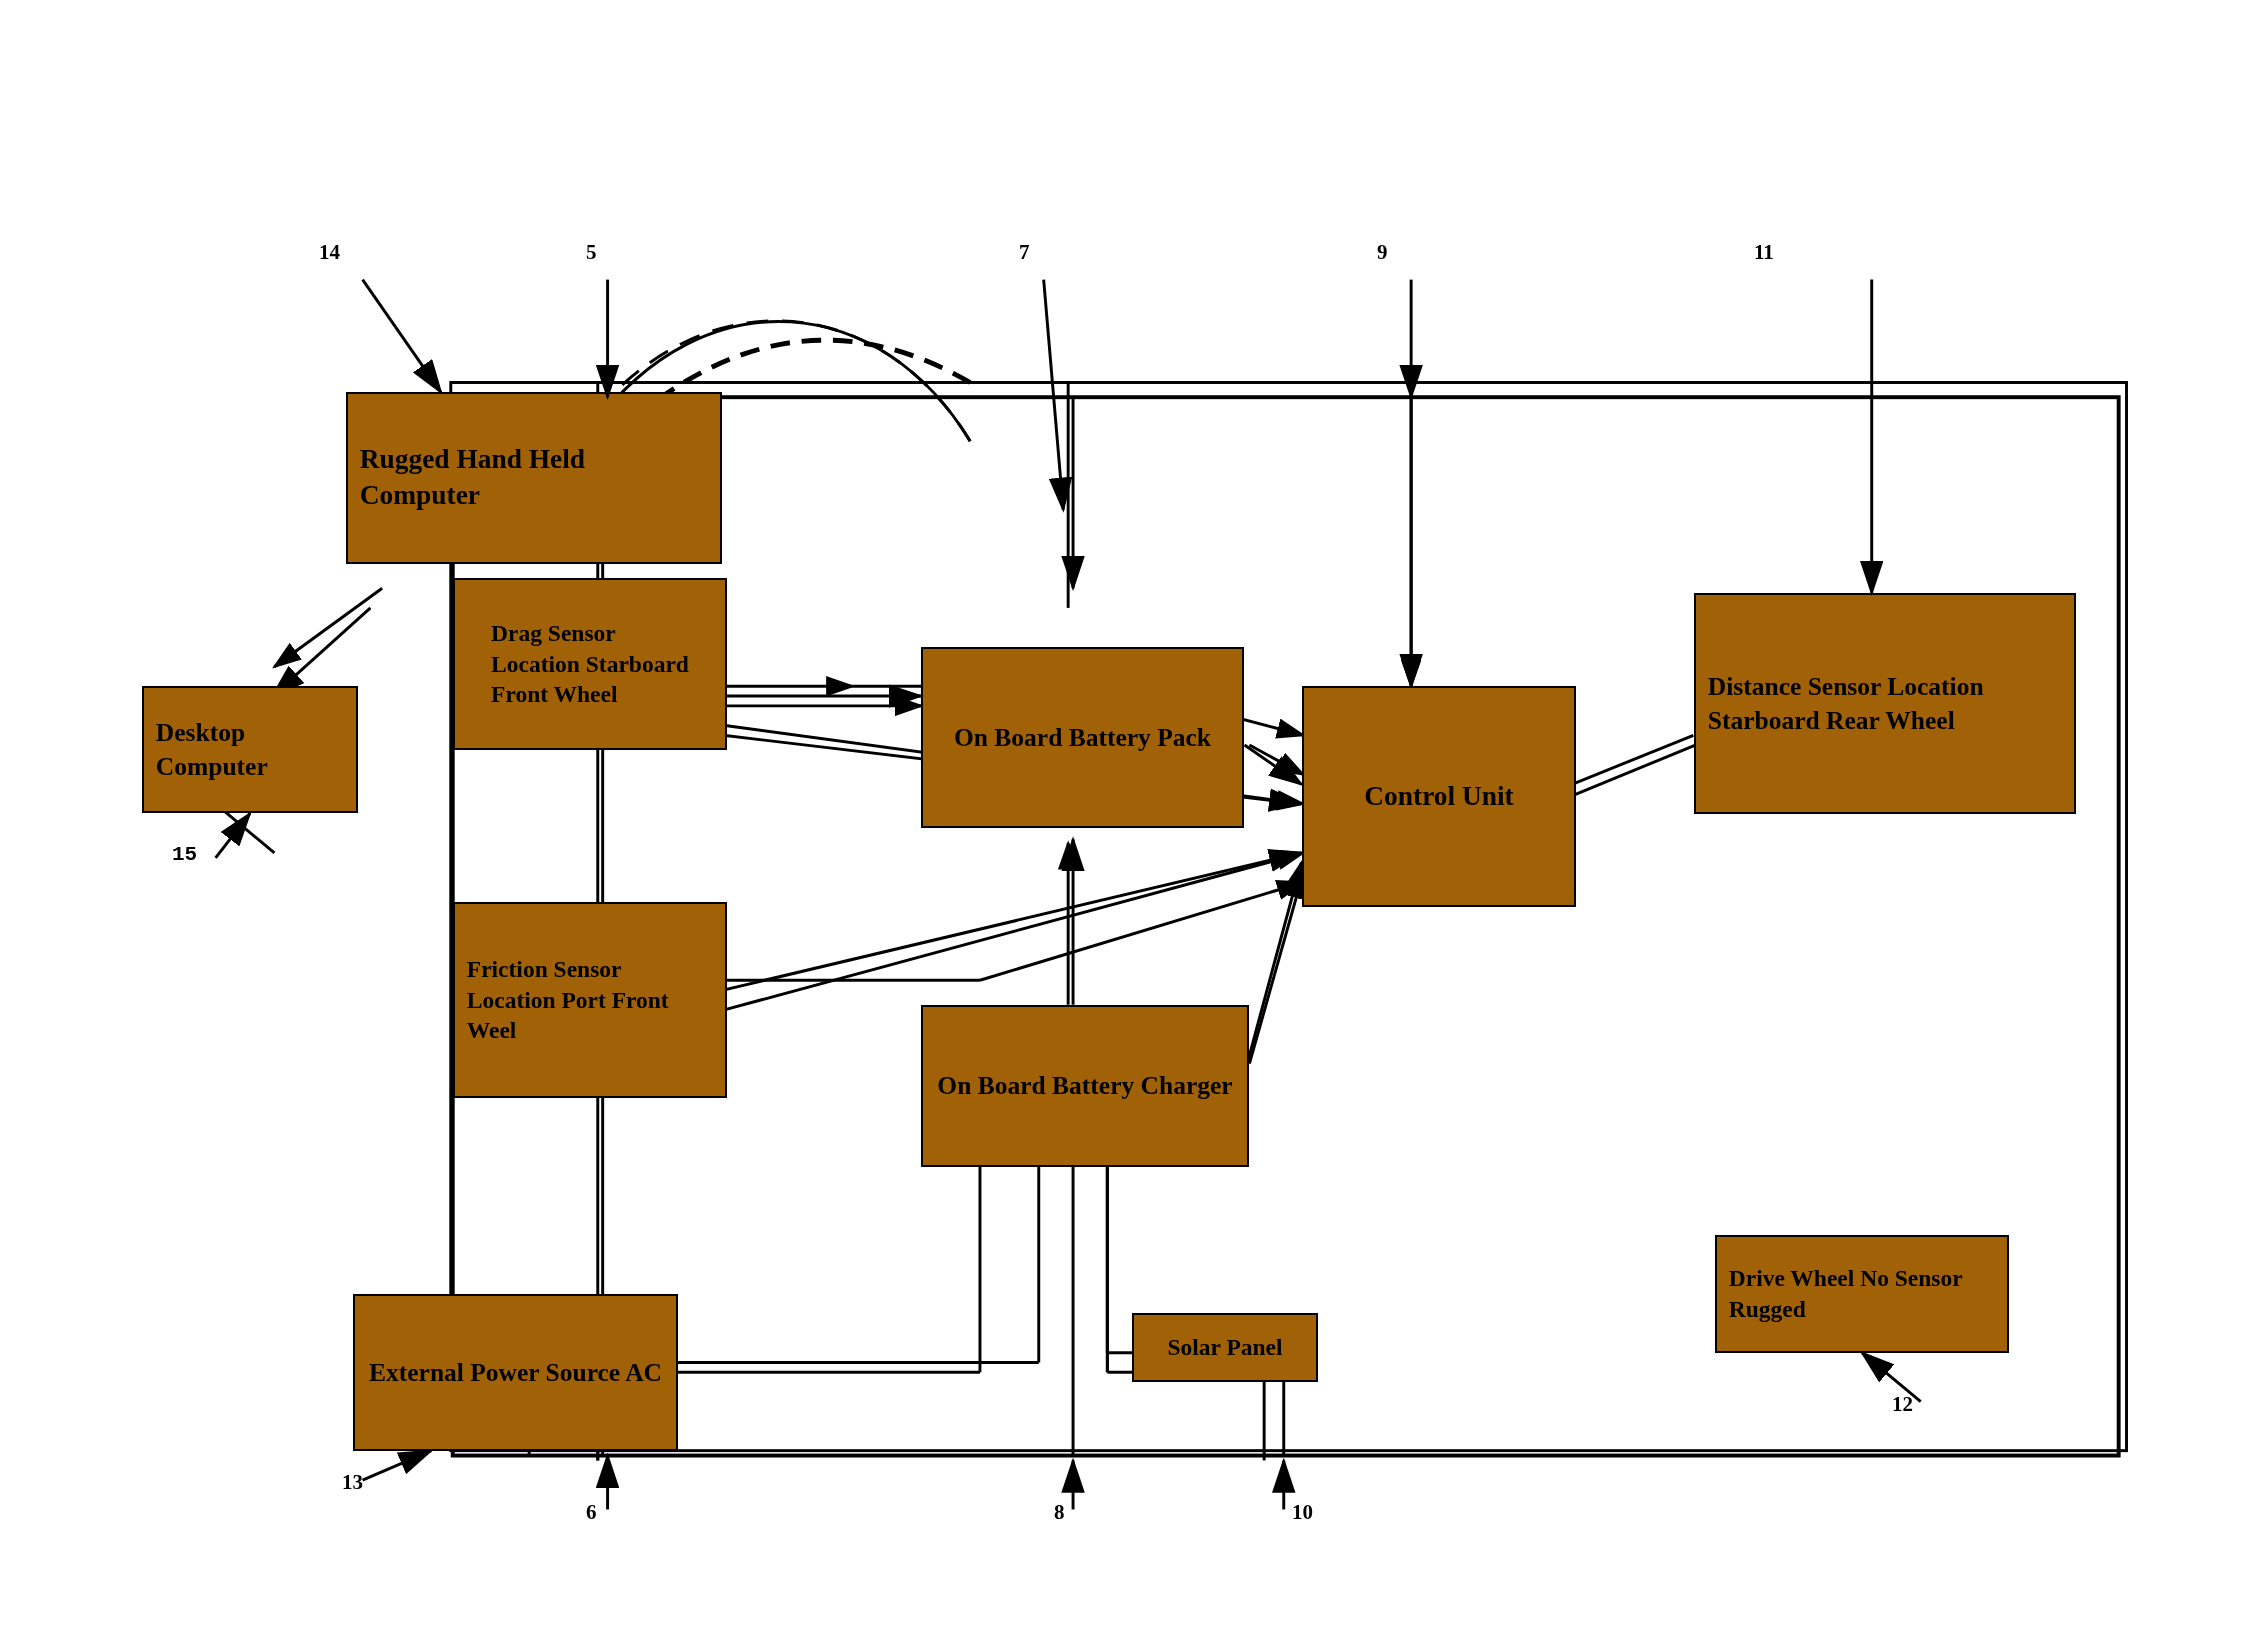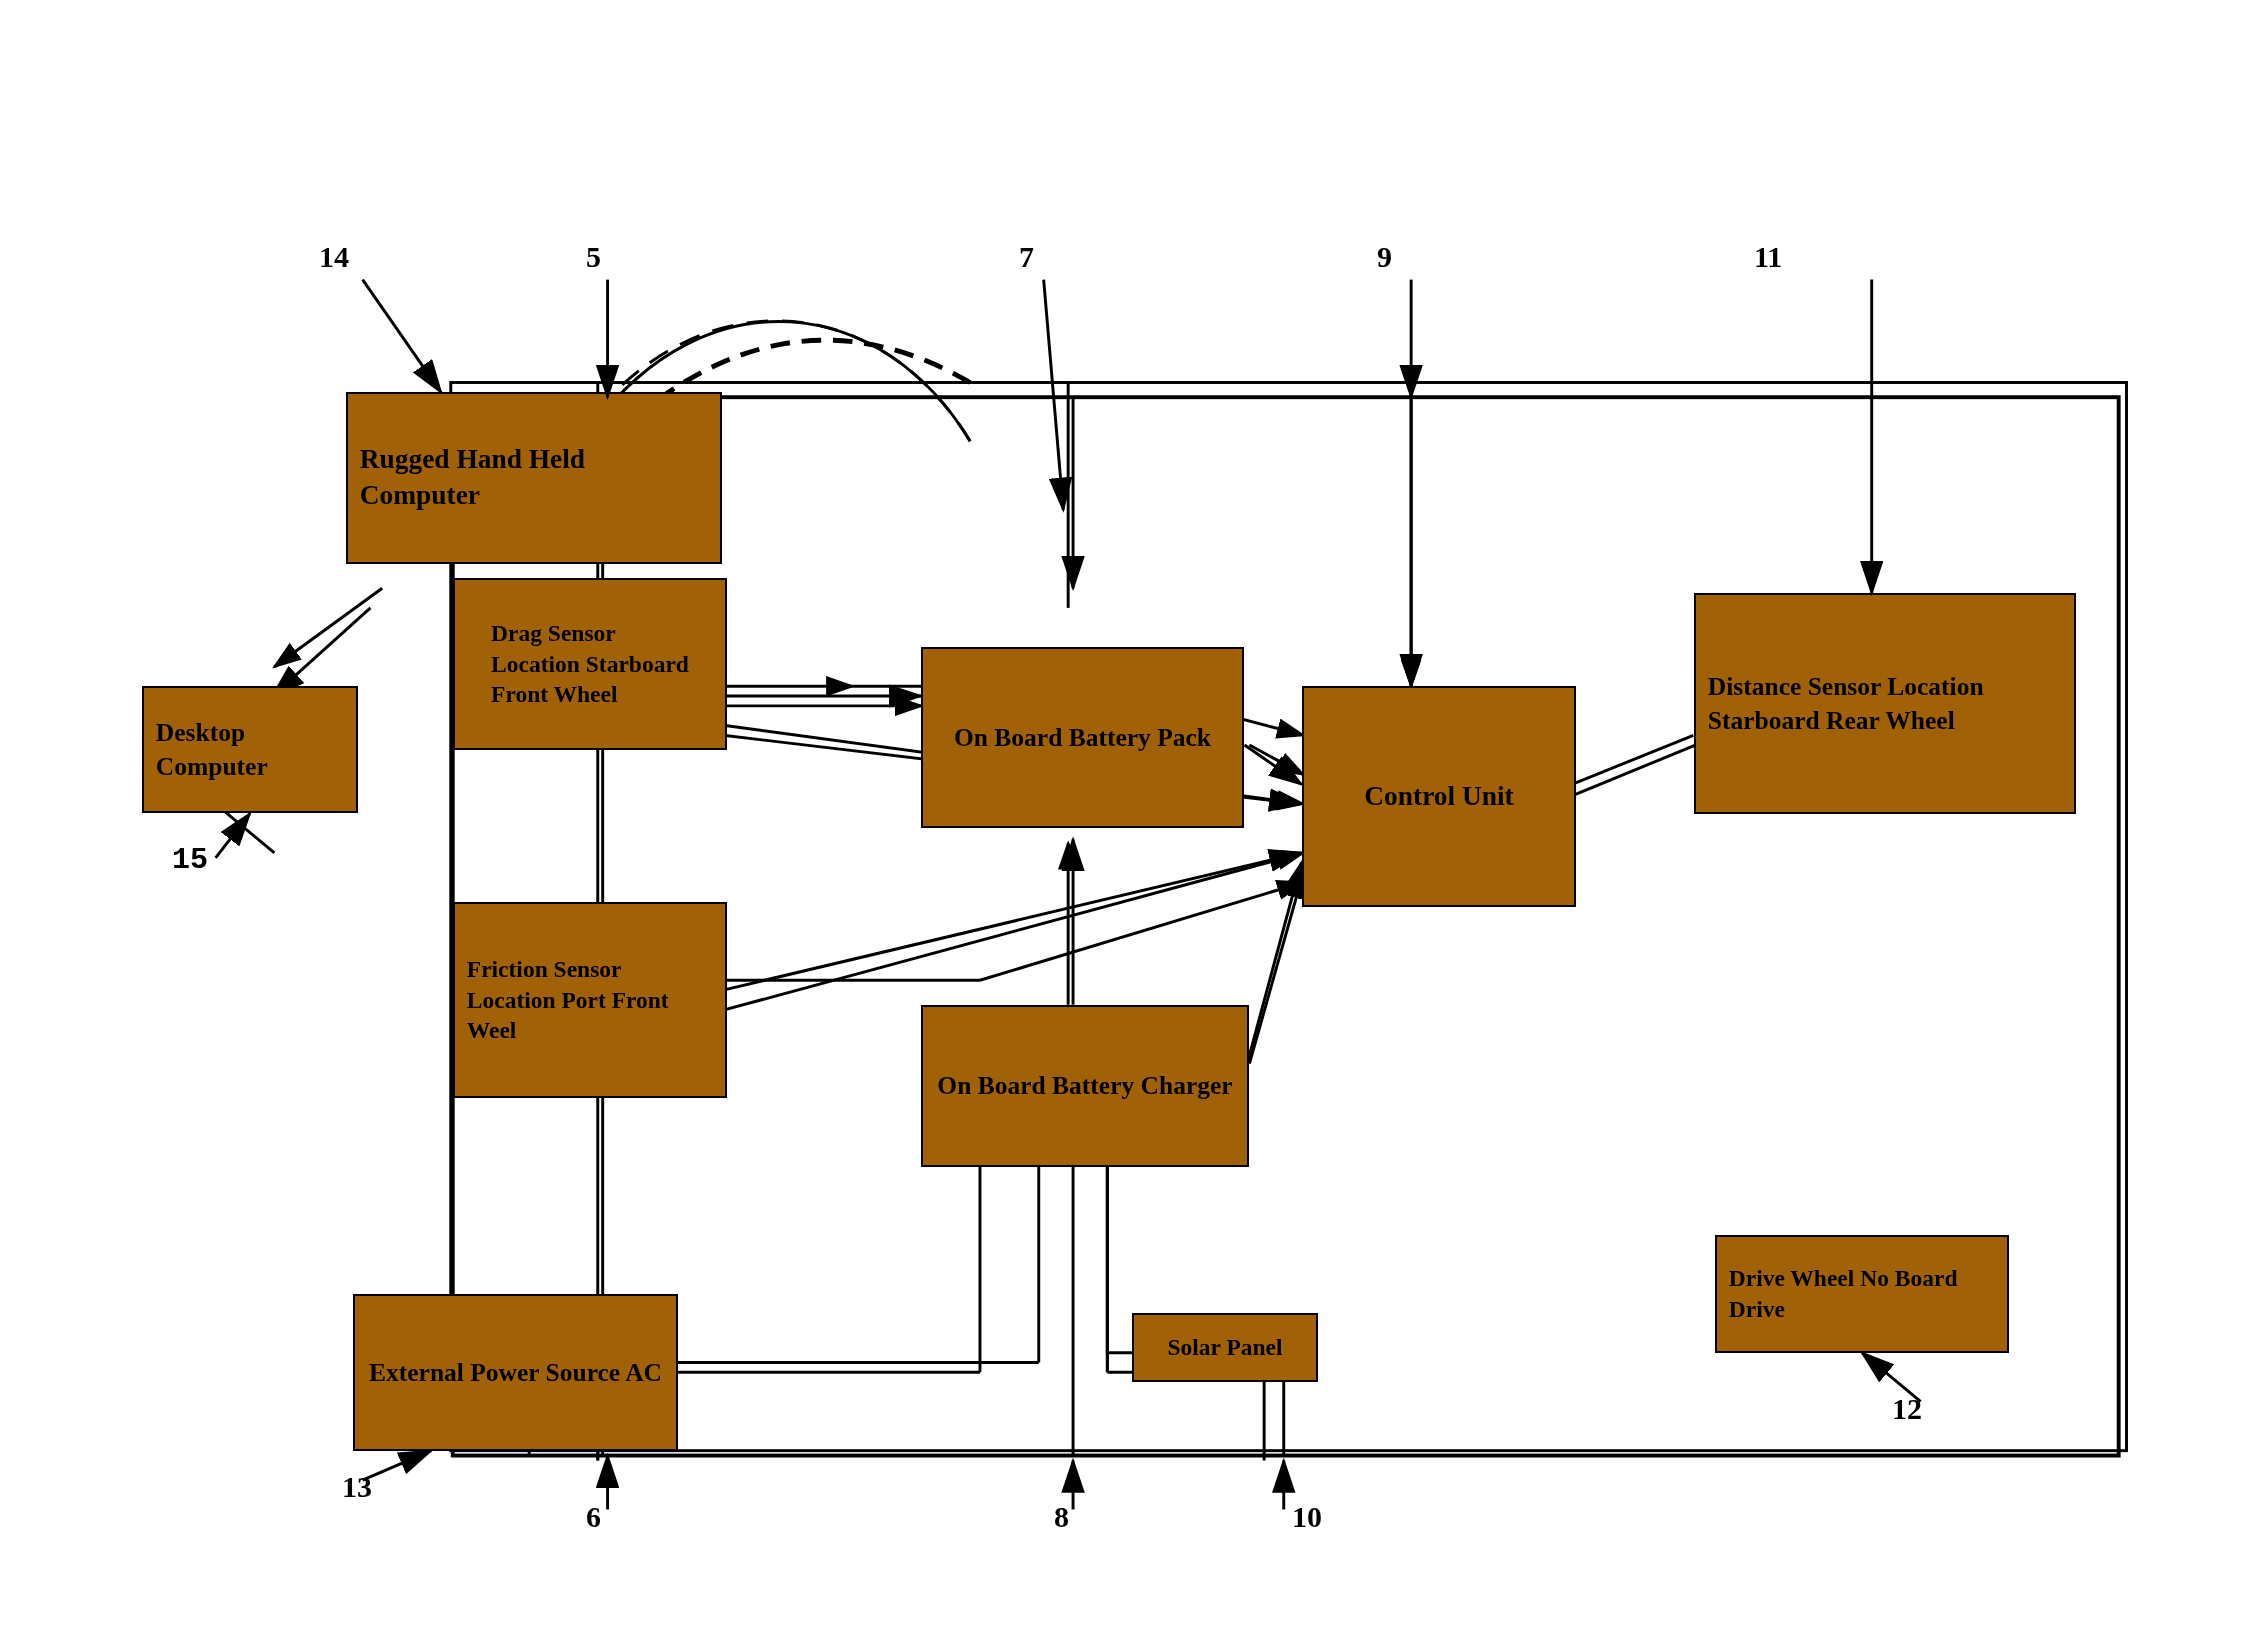--- a/index.html
+++ b/index.html
@@ -24,21 +24,21 @@
       display: flex;
       align-items: center;
       justify-content: center;
       font-size: 25.5px;
       font-weight: bold;
       line-height: 1.3;
       padding: 7.8px 11.8px;
     }
     .label {
       position: absolute;
-      font-size: 30px;
+      font-size: 21px;
       font-weight: bold;
       color: #000;
     }
     svg.connections {
       position: absolute;
       top: 0; left: 0;
       width: 2249px;
       height: 1645px;
       overflow: visible;
     }
@@ -224,21 +224,21 @@
     <span>External Power
 Source AC</span>
   </div>
 
   <div class="box" style="left:1132px; top:1313px; width:186px; height:69px; font-size:23.5px;">
     <span>Solar Panel</span>
   </div>
 
   <div class="box" style="left:1715px; top:1235px; width:294px; height:118px; font-size:23.5px;">
     <span>Drive Wheel
-No Board Drive</span>
+No Sensor Rugged</span>
   </div>
 
   <span class="label" style="left:319px; top:240px;">14</span>
 
   <span class="label" style="left:586px; top:240px;">5</span>
 
   <span class="label" style="left:1019px; top:240px;">7</span>
 
   <span class="label" style="left:1377px; top:240px;">9</span>
 

